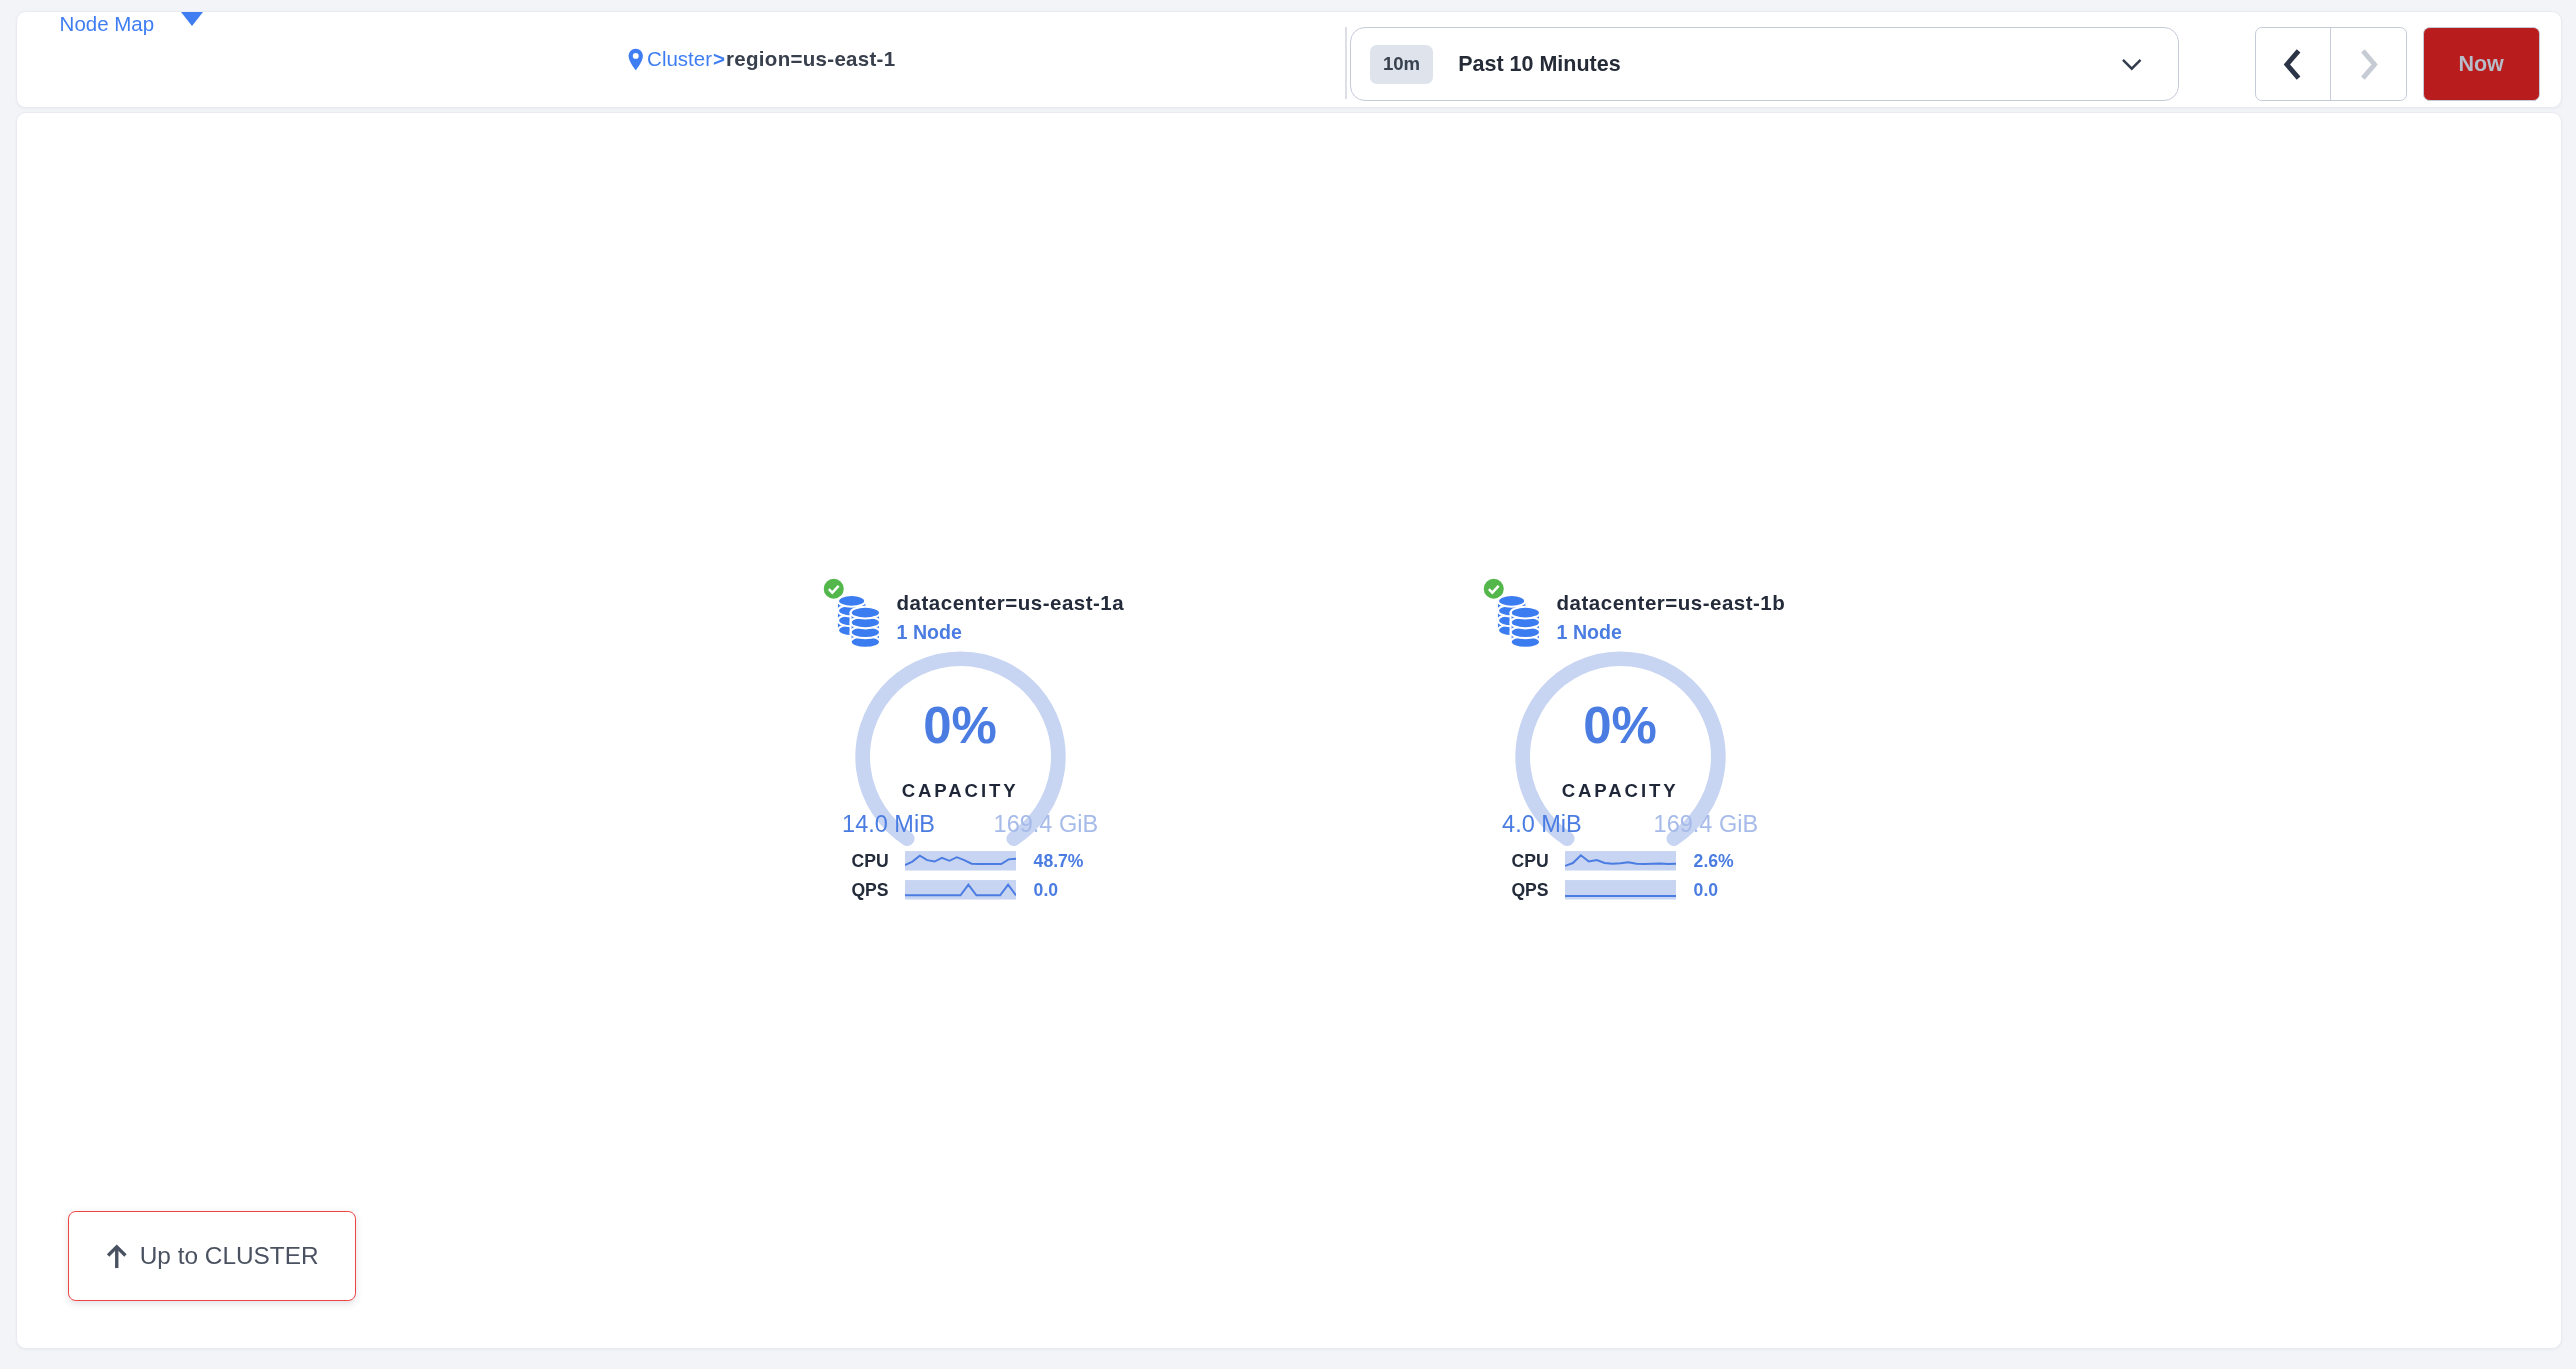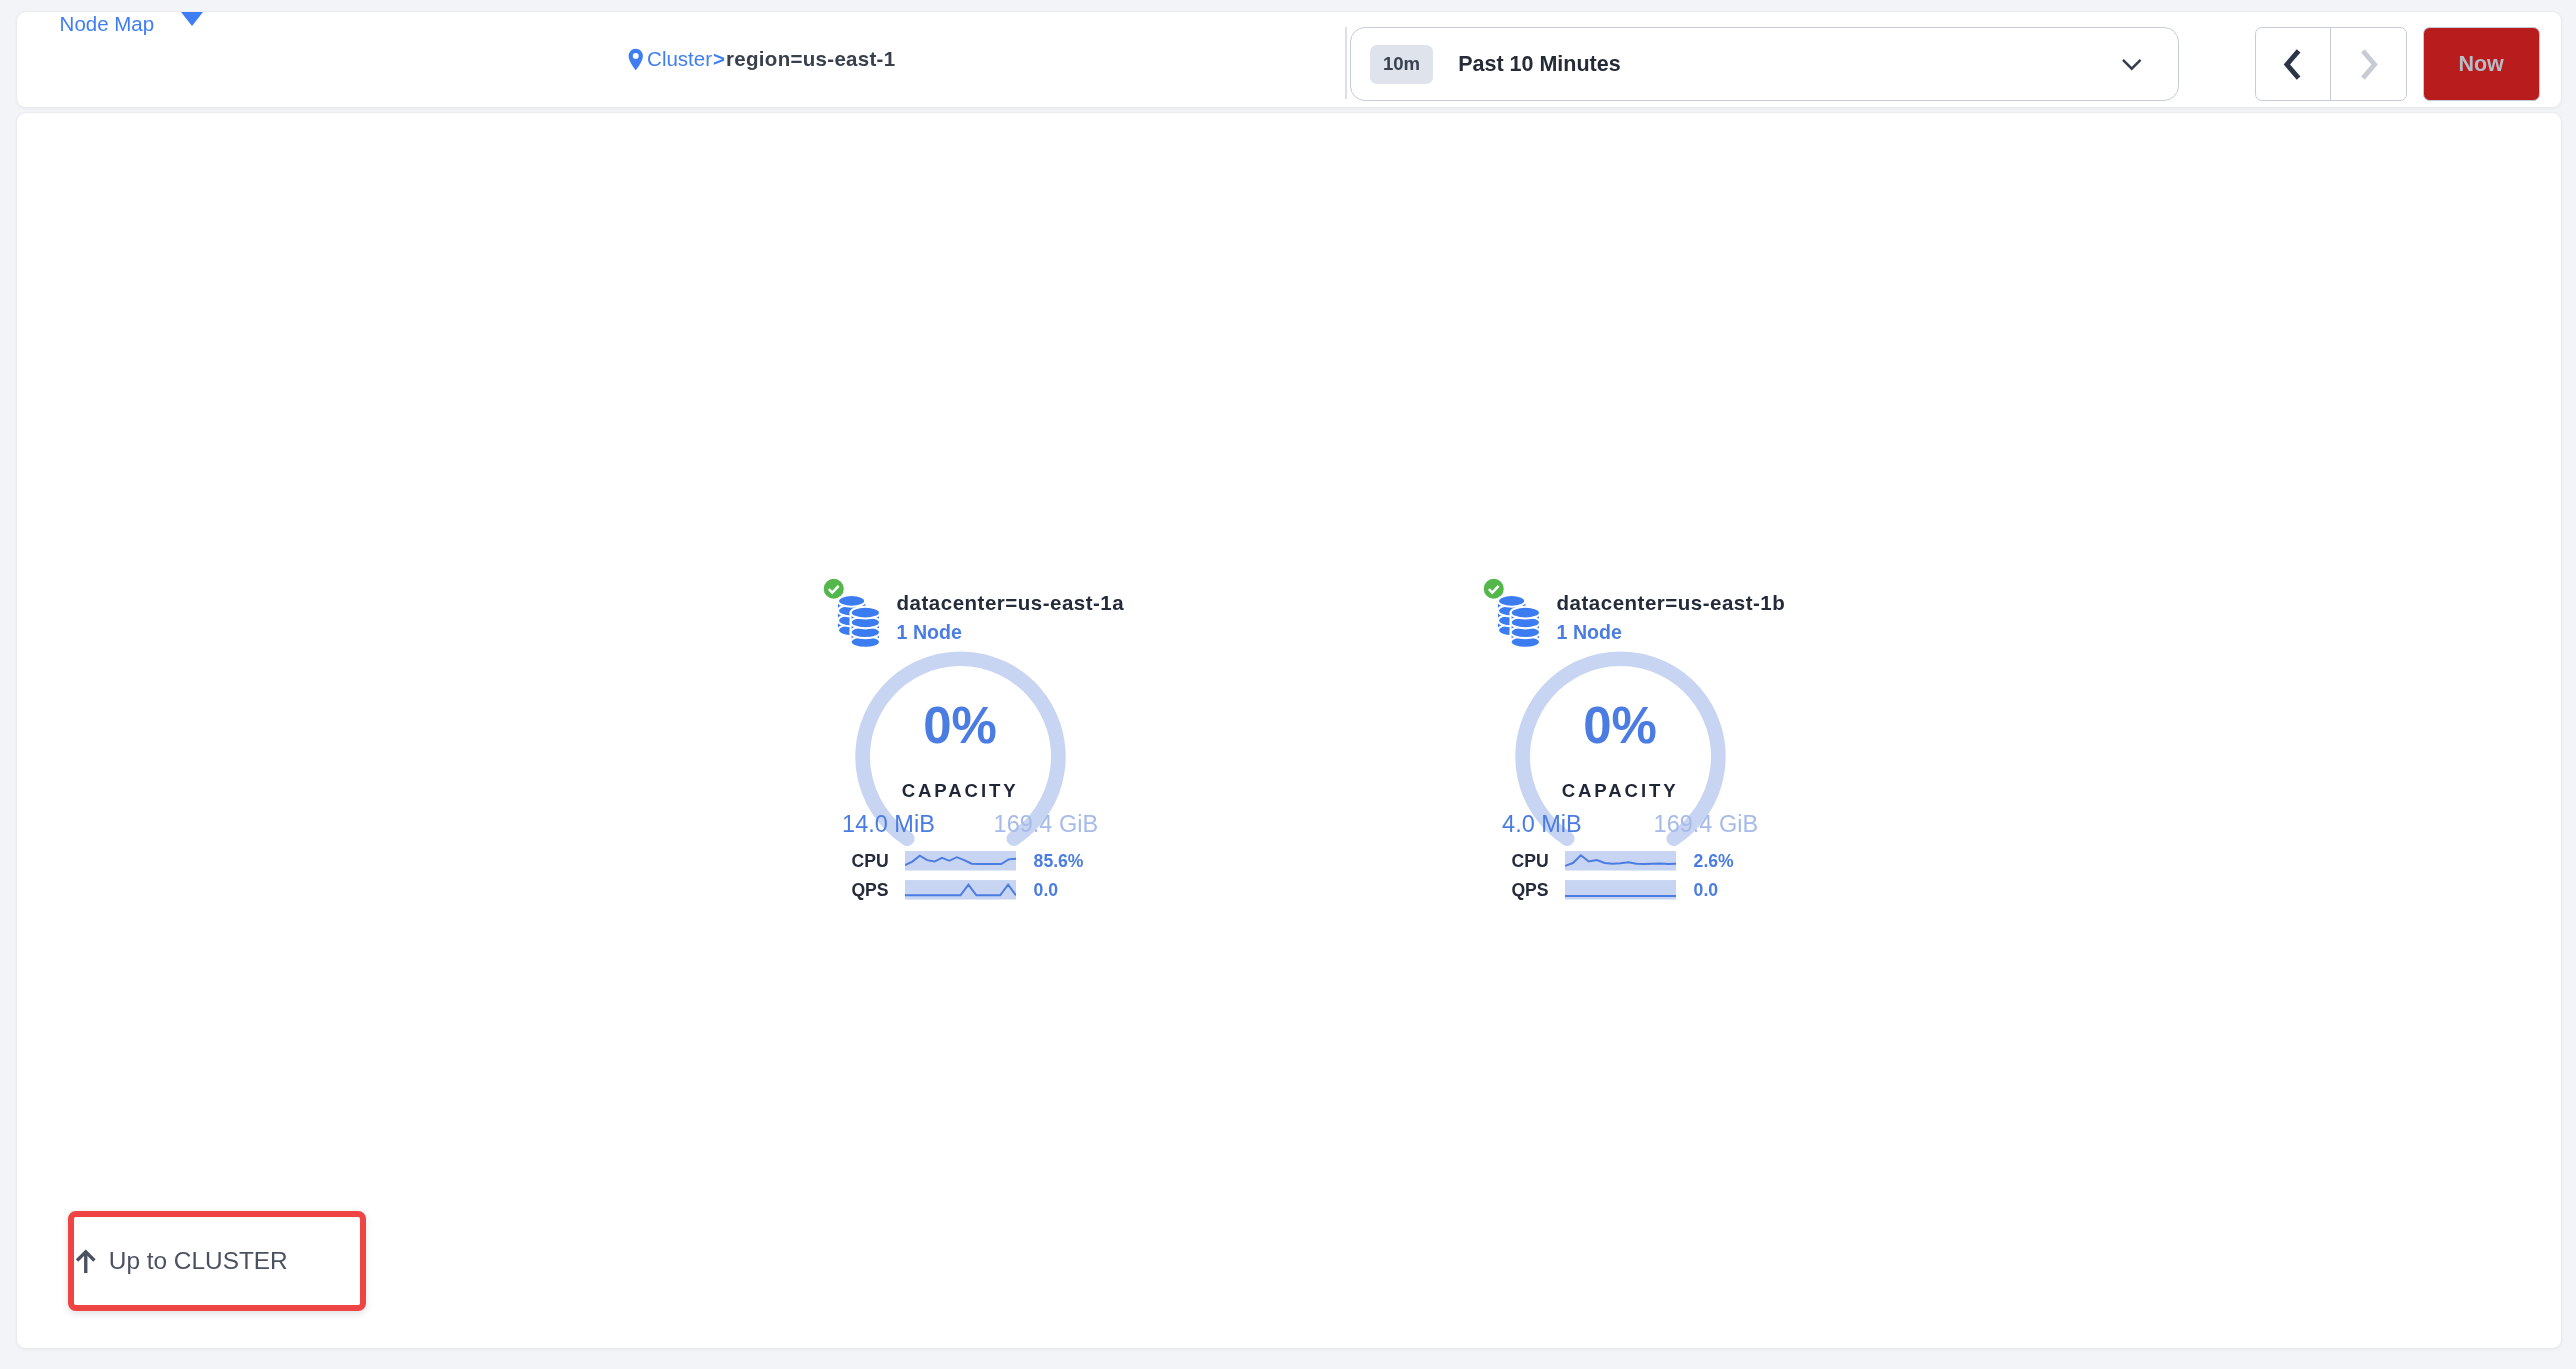--- a/index.html
+++ b/index.html
@@ -41,21 +41,21 @@
   .cap-row{position:absolute;left:21.5px;top:238px;width:256px;display:flex;justify-content:space-between;font-size:23.5px;}
   .cap-used{color:#4a7ce2;}
   .cap-total{color:#a6bbe9;}
   .metric-row{position:absolute;left:0;width:293px;height:23.5px;}
   .metric-row.m0{top:276px;} .metric-row.m1{top:305px;}
   .metric-label{position:absolute;left:0;top:2px;width:68px;text-align:right;font-size:17.6px;font-weight:bold;color:#242b3a;}
   .spark{position:absolute;left:84px;top:2px;}
   .metric-value{position:absolute;left:213px;top:2px;font-size:17.6px;font-weight:bold;color:#4a7ce2;}
   #dc-card-0{left:804px;top:460px;}
   #dc-card-1{left:1464px;top:460px;}
-  .up-btn{position:absolute;left:51px;top:1098px;width:286px;height:88px;background:#fff;border:6px solid #ef4444;border-radius:7.8px;box-shadow:0 2.9px 7.8px rgba(40,50,80,.14);display:flex;align-items:center;justify-content:flex-start;gap:11.7px;cursor:pointer;}
+  .up-btn{position:absolute;left:51px;top:1098px;width:286px;height:88px;background:#fff;border:1px solid #ef4444;border-radius:7.8px;box-shadow:0 2.9px 7.8px rgba(40,50,80,.14);display:flex;align-items:center;justify-content:center;gap:11.7px;cursor:pointer;}
   .up-label{font-size:24.4px;color:#4a5160;}
 </style>
 </head>
 <body>
 
 <div id="stage">
 
   <div id="header" class="panel">
 
     <div class="nav-wrap">
@@ -132,21 +132,21 @@
       <div class="cap-row">
         <span class="cap-used">14.0 MiB</span>
         <span class="cap-total">169.4 GiB</span>
       </div>
       <div class="metric-row m0">
         <span class="metric-label">CPU</span>
         <svg class="spark" width="111" height="19.6" viewBox="0 0 114 20">
           <rect x="0" y="0" width="114" height="20" fill="#c7d4f2"></rect>
         <polyline points="0.0,14.5 7.6,10.8 15.2,4.8 22.8,9.3 30.4,10.8 38.0,7.0 45.6,10.0 53.2,6.3 60.8,9.3 68.4,13.0 76.0,13.3 83.6,13.3 91.2,13.3 98.8,13.3 106.4,8.5 114.0,7.8" fill="none" stroke="#4a7ce2" stroke-width="2"></polyline>
           </svg>
-        <span class="metric-value">85.6%</span>
+        <span class="metric-value">48.7%</span>
       </div>
       <div class="metric-row m1">
         <span class="metric-label">QPS</span>
         <svg class="spark" width="111" height="19.6" viewBox="0 0 114 20">
           <rect x="0" y="0" width="114" height="20" fill="#c7d4f2"></rect>
         <polyline points="0.0,15.7 8.1,15.7 16.3,15.7 24.4,15.7 32.6,15.7 40.7,15.7 48.9,15.7 57.0,15.7 65.1,4.8 73.3,15.7 81.4,15.7 89.6,15.7 97.7,15.7 105.9,4.8 114.0,15.7" fill="none" stroke="#4a7ce2" stroke-width="2"></polyline>
           </svg>
         <span class="metric-value">0.0</span>
       </div>
     </div>

